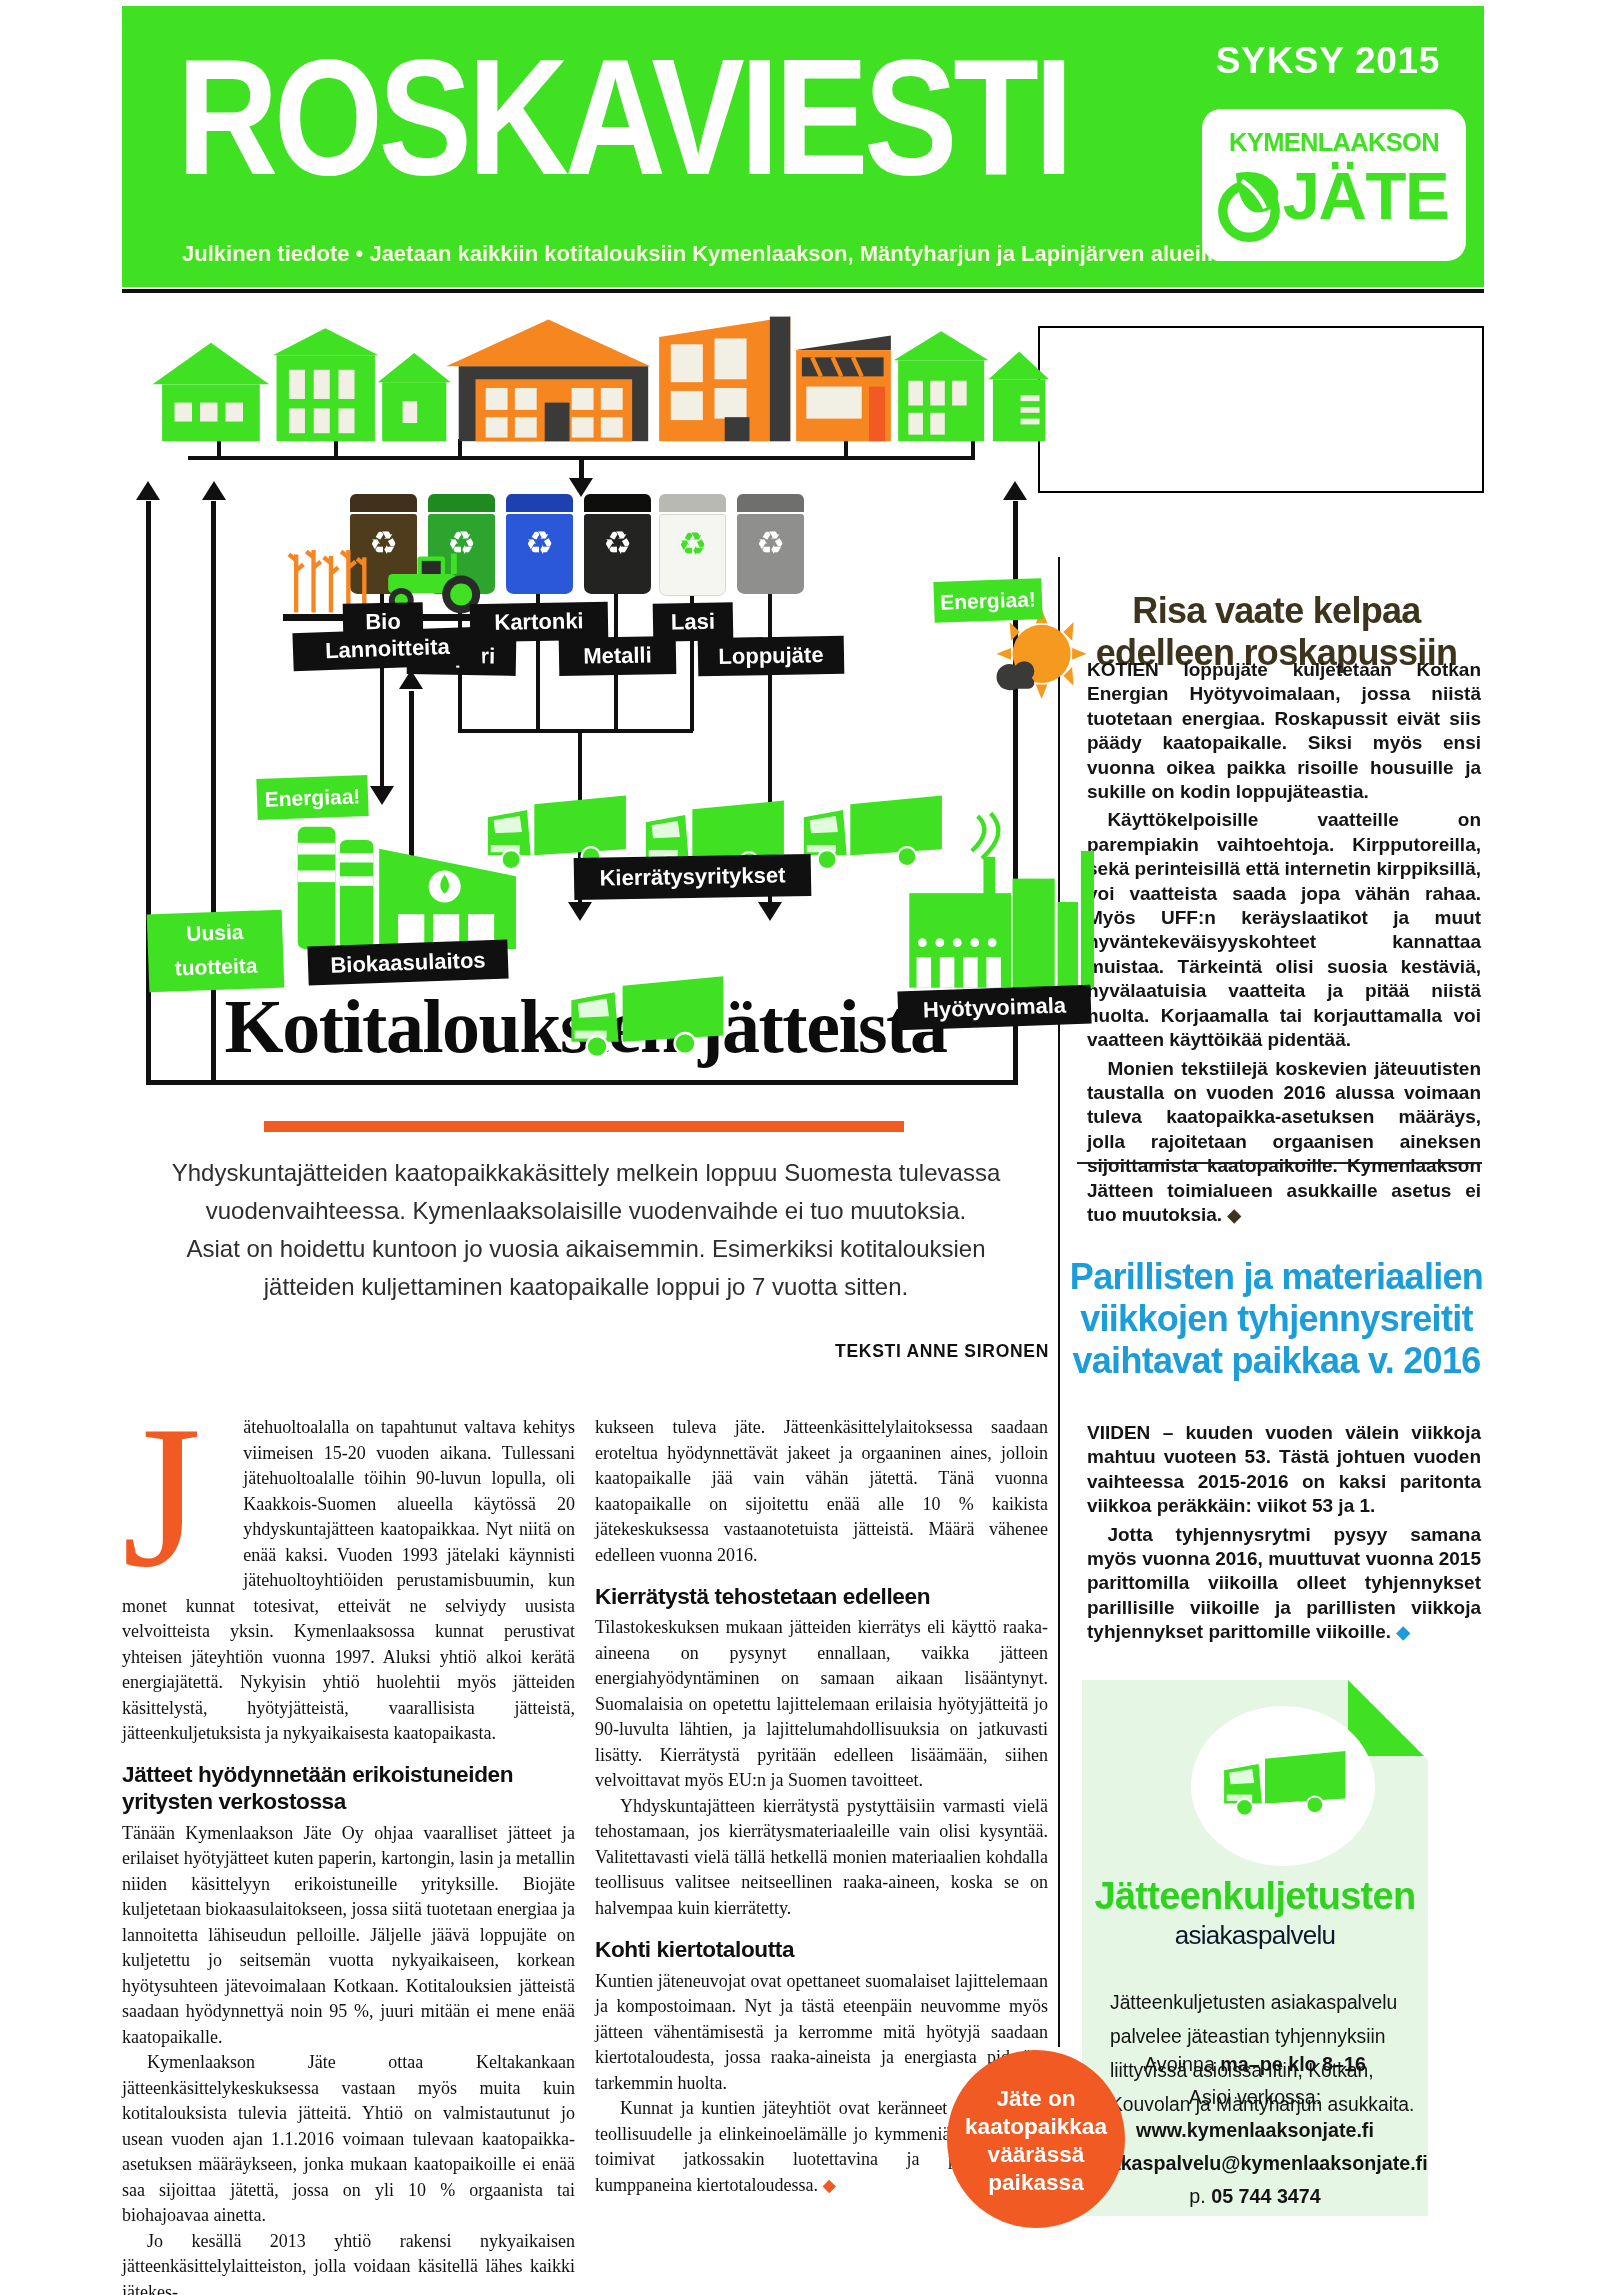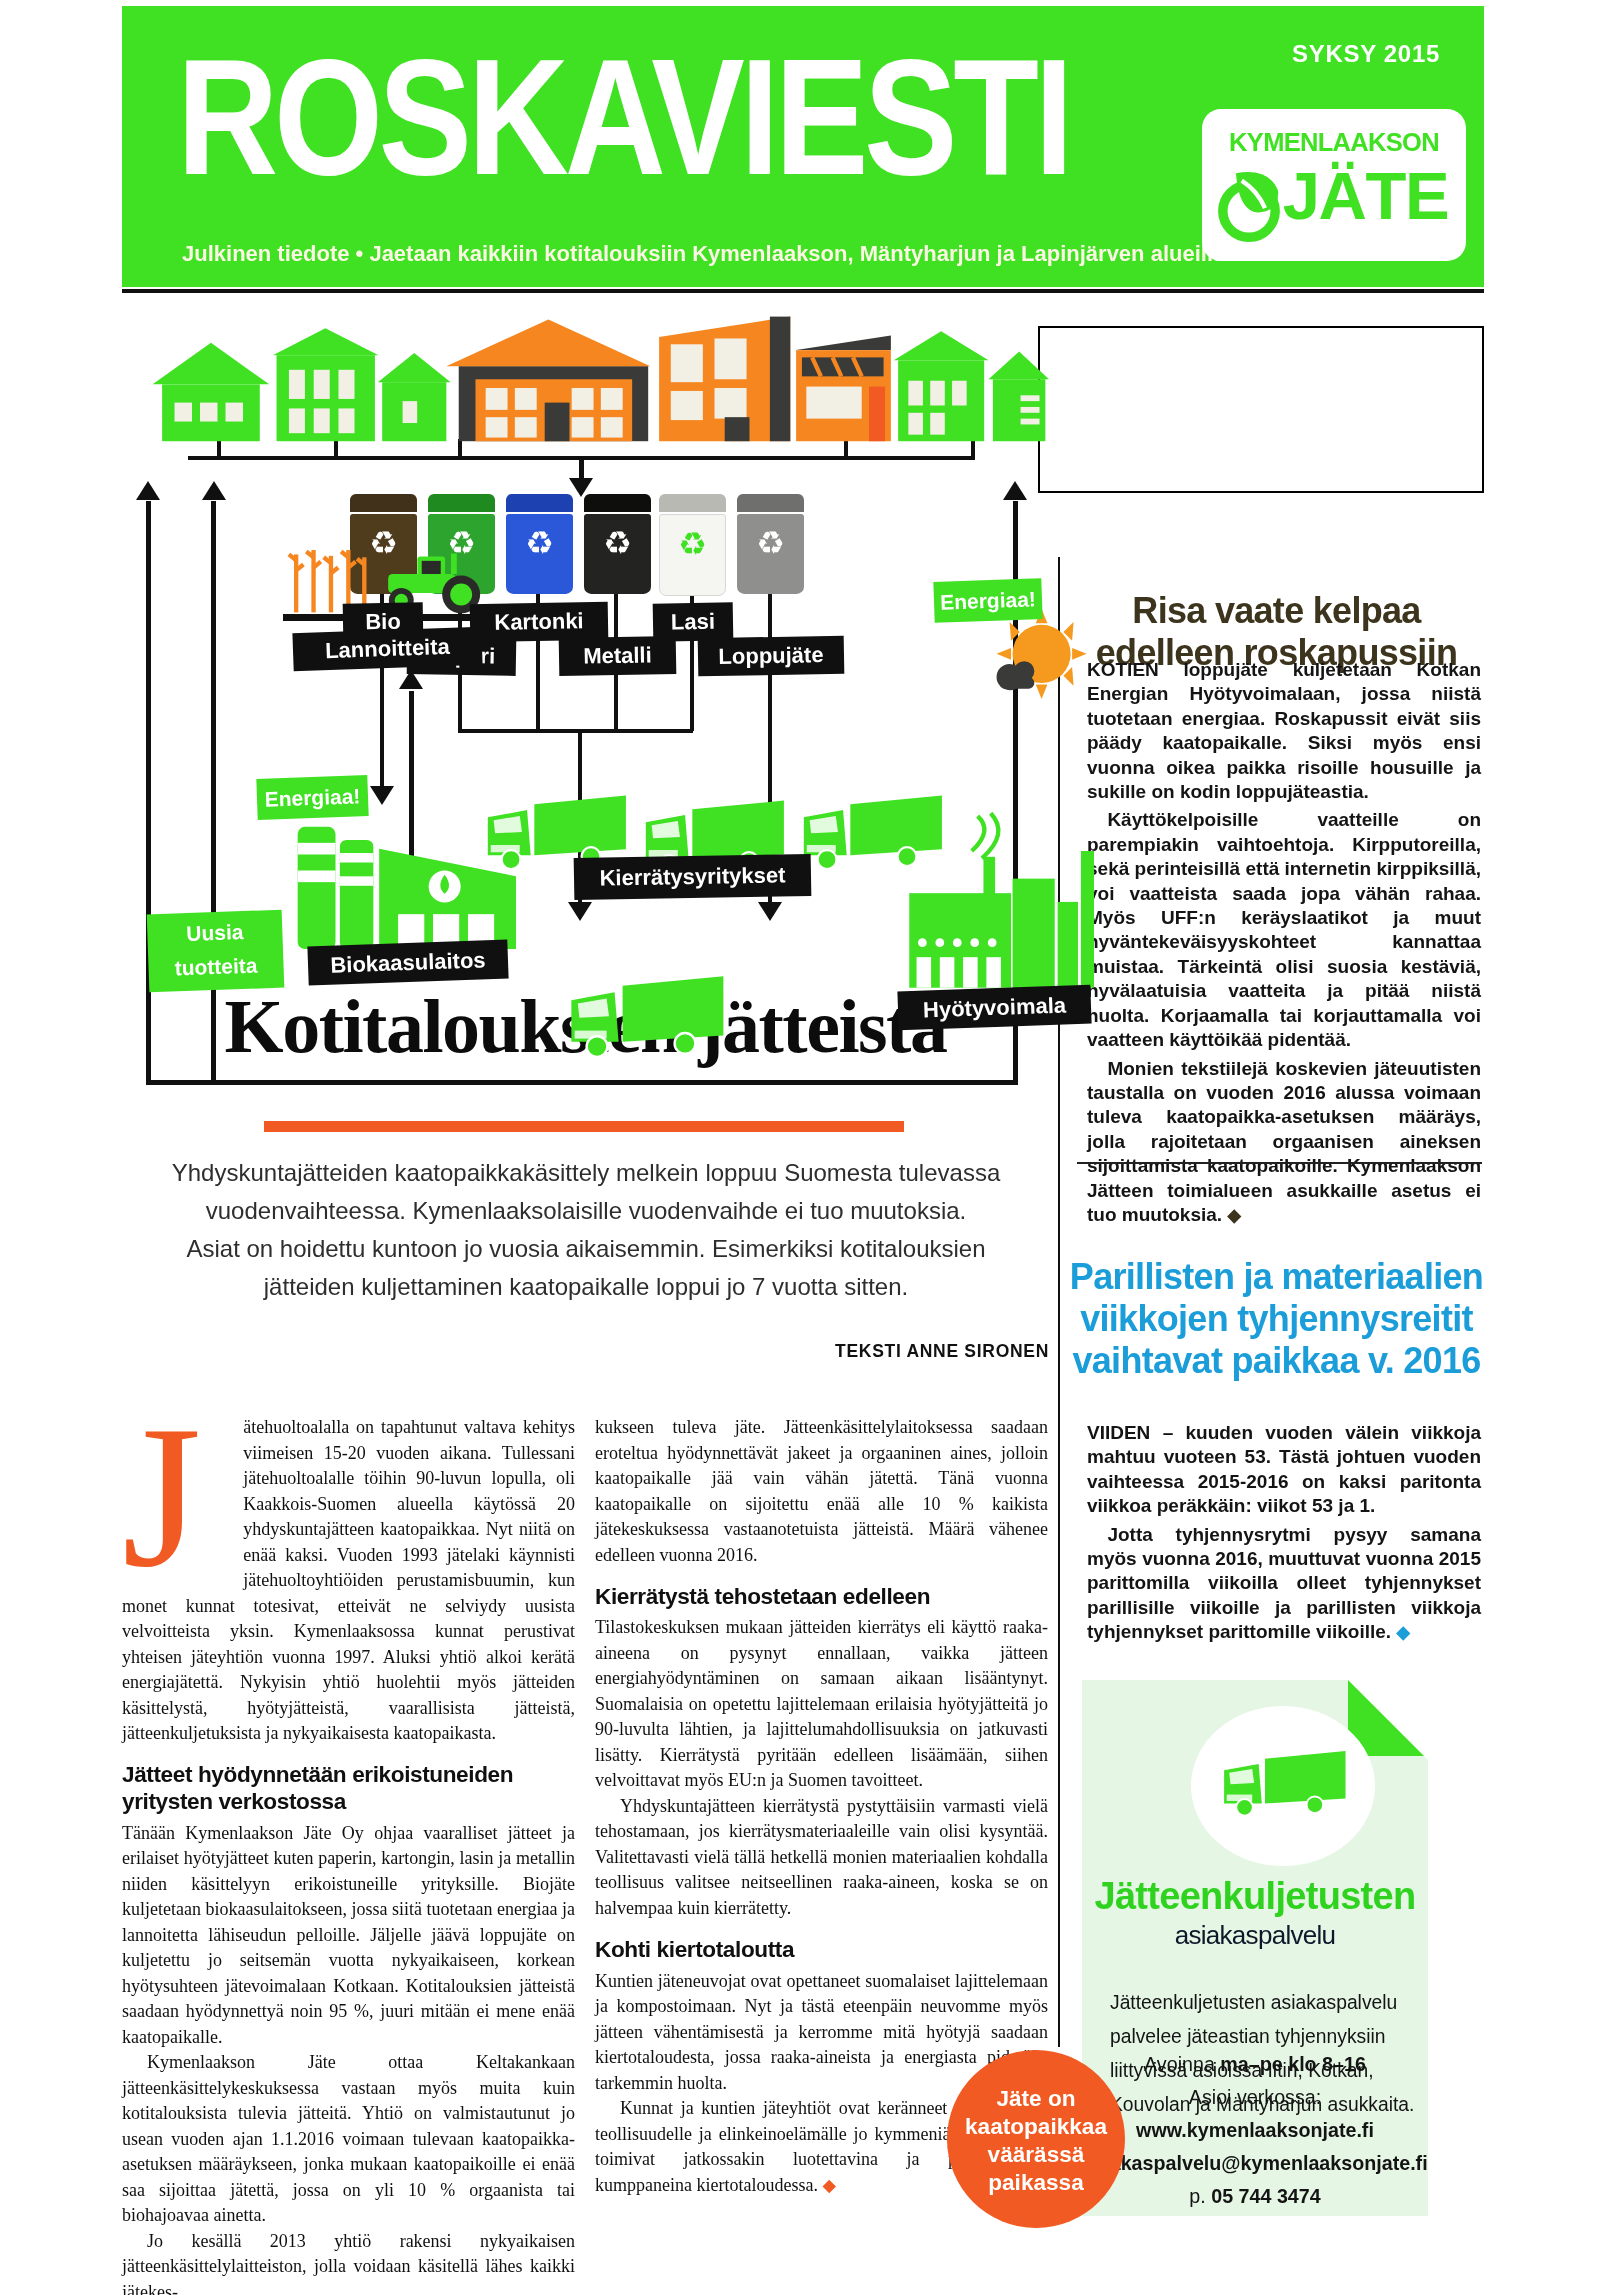--- a/index.html
+++ b/index.html
@@ -2,21 +2,21 @@
 <html style="font-size:11.7px"><head>
 <meta charset="utf-8">
 <style>
   html,body{margin:0;padding:0;background:#ffffff;}
   #page{position:relative;width:1607px;height:2295px;background:#ffffff;overflow:hidden;
         font-family:"Liberation Sans",sans-serif;color:#111;}
   
   .masthead{position:absolute;left:122px;top:5.8px;width:1362px;height:281px;background:#3fe122;}
   .paper-title{position:absolute;left:55px;top:28px;font-size:143px;font-weight:bold;color:#fff;
        letter-spacing:-4.4px;line-height:1;transform:scale(0.98,1.16);transform-origin:left top;white-space:nowrap;}
-  .edition{position:absolute;right:44px;top:34px;font-size:24px;font-weight:bold;color:#fff;letter-spacing:0.7px;}
+  .edition{position:absolute;right:44px;top:34px;font-size:37px;font-weight:bold;color:#fff;letter-spacing:0.7px;}
   .masthead-sub{position:absolute;left:60px;top:235px;font-size:22px;font-weight:bold;color:#fbf6e3;}
   .logo{position:absolute;left:1080px;top:103px;width:264px;height:152px;background:#fff;border-radius:19px;}
   .logo-top{position:absolute;left:0;top:19px;width:100%;text-align:center;font-size:25.5px;font-weight:bold;
        color:#3fe122;letter-spacing:-0.7px;}
   .logo-jate{position:absolute;left:76px;top:48px;width:175px;text-align:center;font-size:67px;font-weight:bold;
        color:#3fe122;letter-spacing:-1.5px;}
   .logo-leaf{position:absolute;left:11.7px;top:57px;}
   .masthead-rule{position:absolute;left:122px;top:289px;width:1362px;height:3.6px;background:#101010;}
   
   .address-box{position:absolute;left:1038px;top:326px;width:442px;height:163px;background:#fff;border:2.2px solid #000;}

